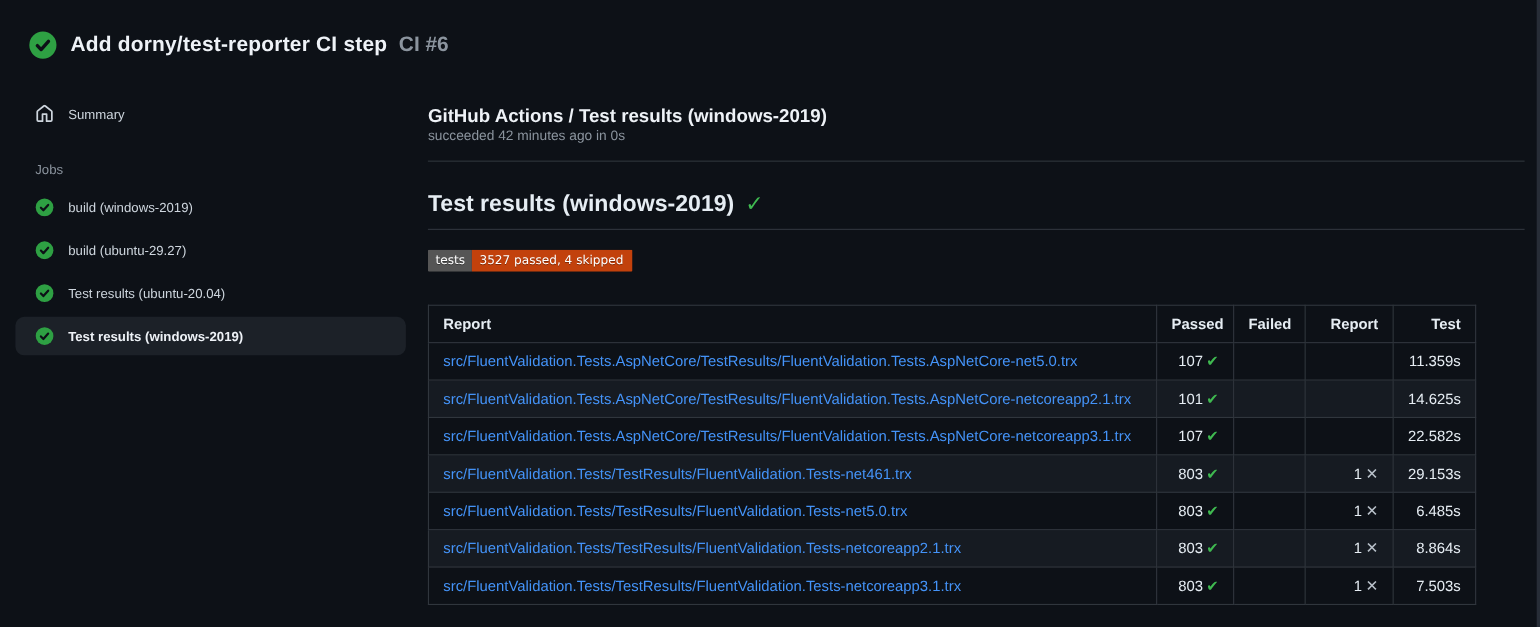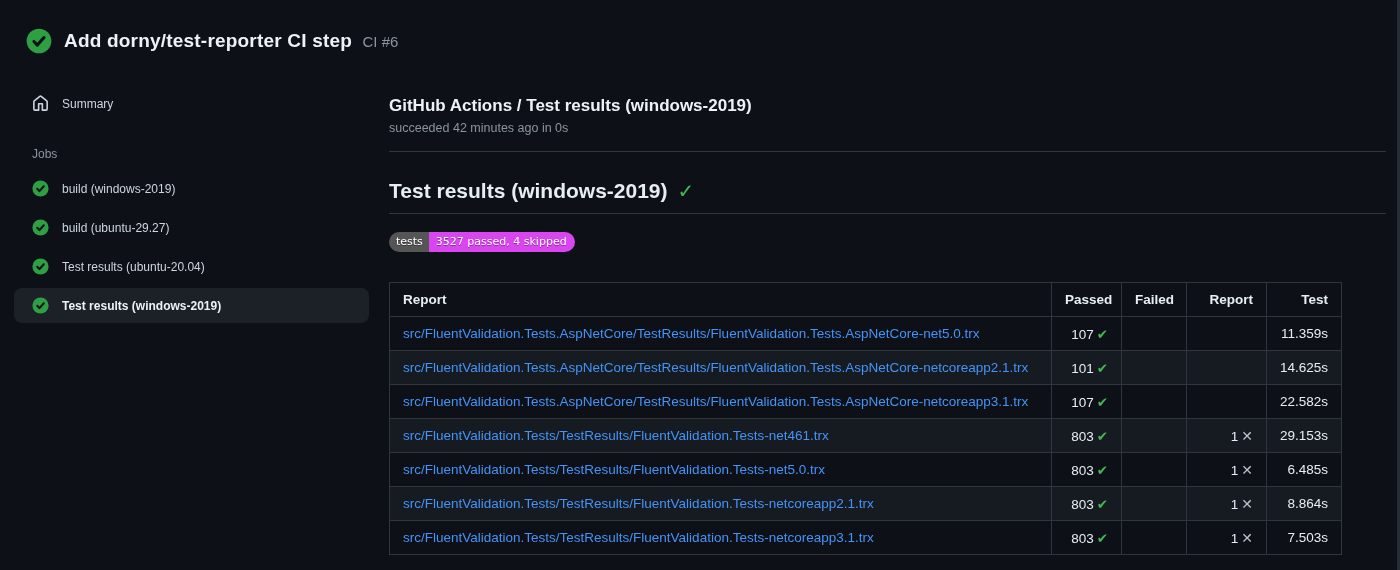--- a/index.html
+++ b/index.html
@@ -9,53 +9,53 @@
     font-family:"Liberation Sans","DejaVu Sans",sans-serif;
     color:#c9d1d9;
     position:relative;
   }
   .scroll-strip { position:absolute; top:0; right:0; width:3px; height:570px; background:#272d37; }
 
   
   .run-header { display:flex; align-items:center; gap:12px; padding:28px 0 0 26px; }
   .status-circle { width:26px; height:26px; flex:0 0 auto; }
   .run-title { font-size:19px; font-weight:700; color:#eef2f7; letter-spacing:.2px; }
-  .run-number { font-size:15px; font-weight:400; color:#8b949e; margin-left:6px;text-align:right; }
+  .run-number { font-size:19px; font-weight:700; color:#8b949e; margin-left:6px;text-align:right; }
 
   
   .layout { display:flex; margin-top:32px; }
 
   
   .sidebar { width:389px; flex:0 0 auto; padding:0 20px 0 14px; }
   .side-item { display:flex; align-items:center; gap:13px; padding:9px 18px; border-radius:8px; cursor:pointer; }
   .side-item .ico { width:17px; height:17px; flex:0 0 auto; display:flex; }
   .side-item .lbl { font-size:12px; color:#cdd5dd; white-space:nowrap; }
   .jobs-label { font-size:12px; color:#8b949e; padding:0 18px; margin-top:26px; }
   .jobs-list { margin-top:10px; display:flex; flex-direction:column; gap:4px; }
   .jobs-list .side-item { padding:9px 18px;text-align:center; }
   .side-item.selected { background:#1c2128; }
   .side-item.selected .lbl { font-weight:700; color:#eef2f7; }
 
   
   .main { flex:1 1 auto; padding:10px 14px 0 0; min-width:0; }
   .job-title { font-size:17px; font-weight:700; color:#eef2f7; }
-  .job-status { font-size:12.5px; color:#8b949e; margin-top:5px; }
+  .job-status { font-size:12.5px; color:#8b949e; }
   .divider { border:none; border-top:1px solid #30363d; margin-top:16px; }
 
   .result-heading { margin-top:27px; display:flex; align-items:center; gap:10px;
                     border-bottom:1px solid #30363d; padding-bottom:10px; }
   .result-heading .txt { font-size:21px; font-weight:700; color:#e6edf3; }
   .result-heading .hcheck { color:#3fb950; font-size:20px; font-weight:700; line-height:1; }
 
   
   .badge { display:inline-flex; margin-top:18px; font-family:"DejaVu Sans",sans-serif;
-           font-size:11px; line-height:14px; border-radius:10px; overflow:hidden; cursor:pointer; }
+           font-size:11px; line-height:14px; border-radius:1px; overflow:hidden; cursor:pointer; }
   .badge .b-label { background:#555555; color:#ffffff; padding:3px 6px 3px 7px;
                     text-shadow:0 1px 0 rgba(0,0,0,.35); }
-  .badge .b-value { background:#d946ef; color:#ffffff; padding:3px 8px 3px 7px;
+  .badge .b-value { background:#c2410c; color:#ffffff; padding:3px 8px 3px 7px;
                     text-shadow:0 1px 0 rgba(0,0,0,.35); }
 
   
   table.results { margin-top:30px; border-collapse:collapse; table-layout:fixed; width:952px; font-size:13.5px; }
   table.results th, table.results td { border:1px solid #30363d; padding:6px 13px; height:34px; }
   table.results th { font-weight:700; color:#e6edf3; text-align:right; }
   table.results th.col-report { text-align:left; }
   table.results tbody tr:nth-child(even) { background:#161b22; }
   td.c-report { overflow:hidden; white-space:nowrap; text-overflow:ellipsis; }
   td.c-report a { color:#4493f8; text-decoration:none; }

